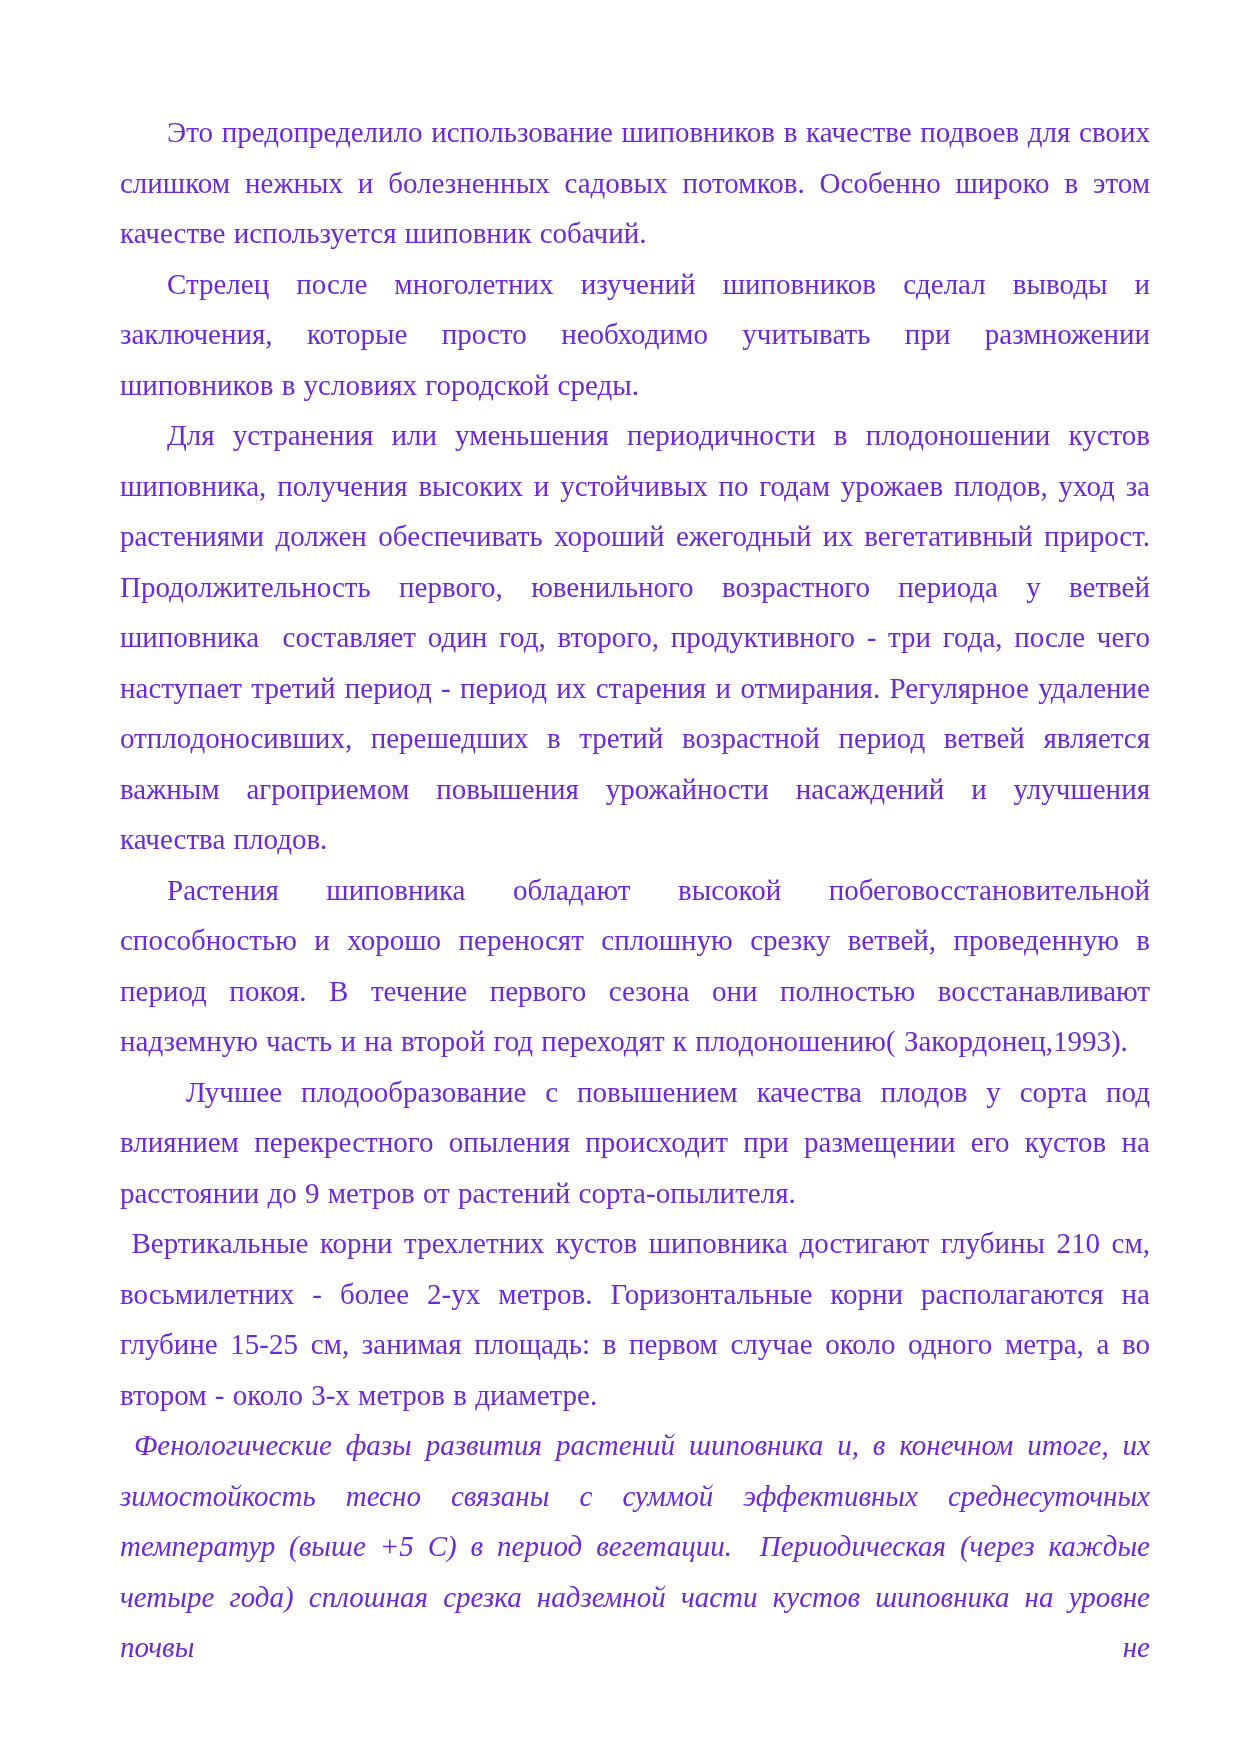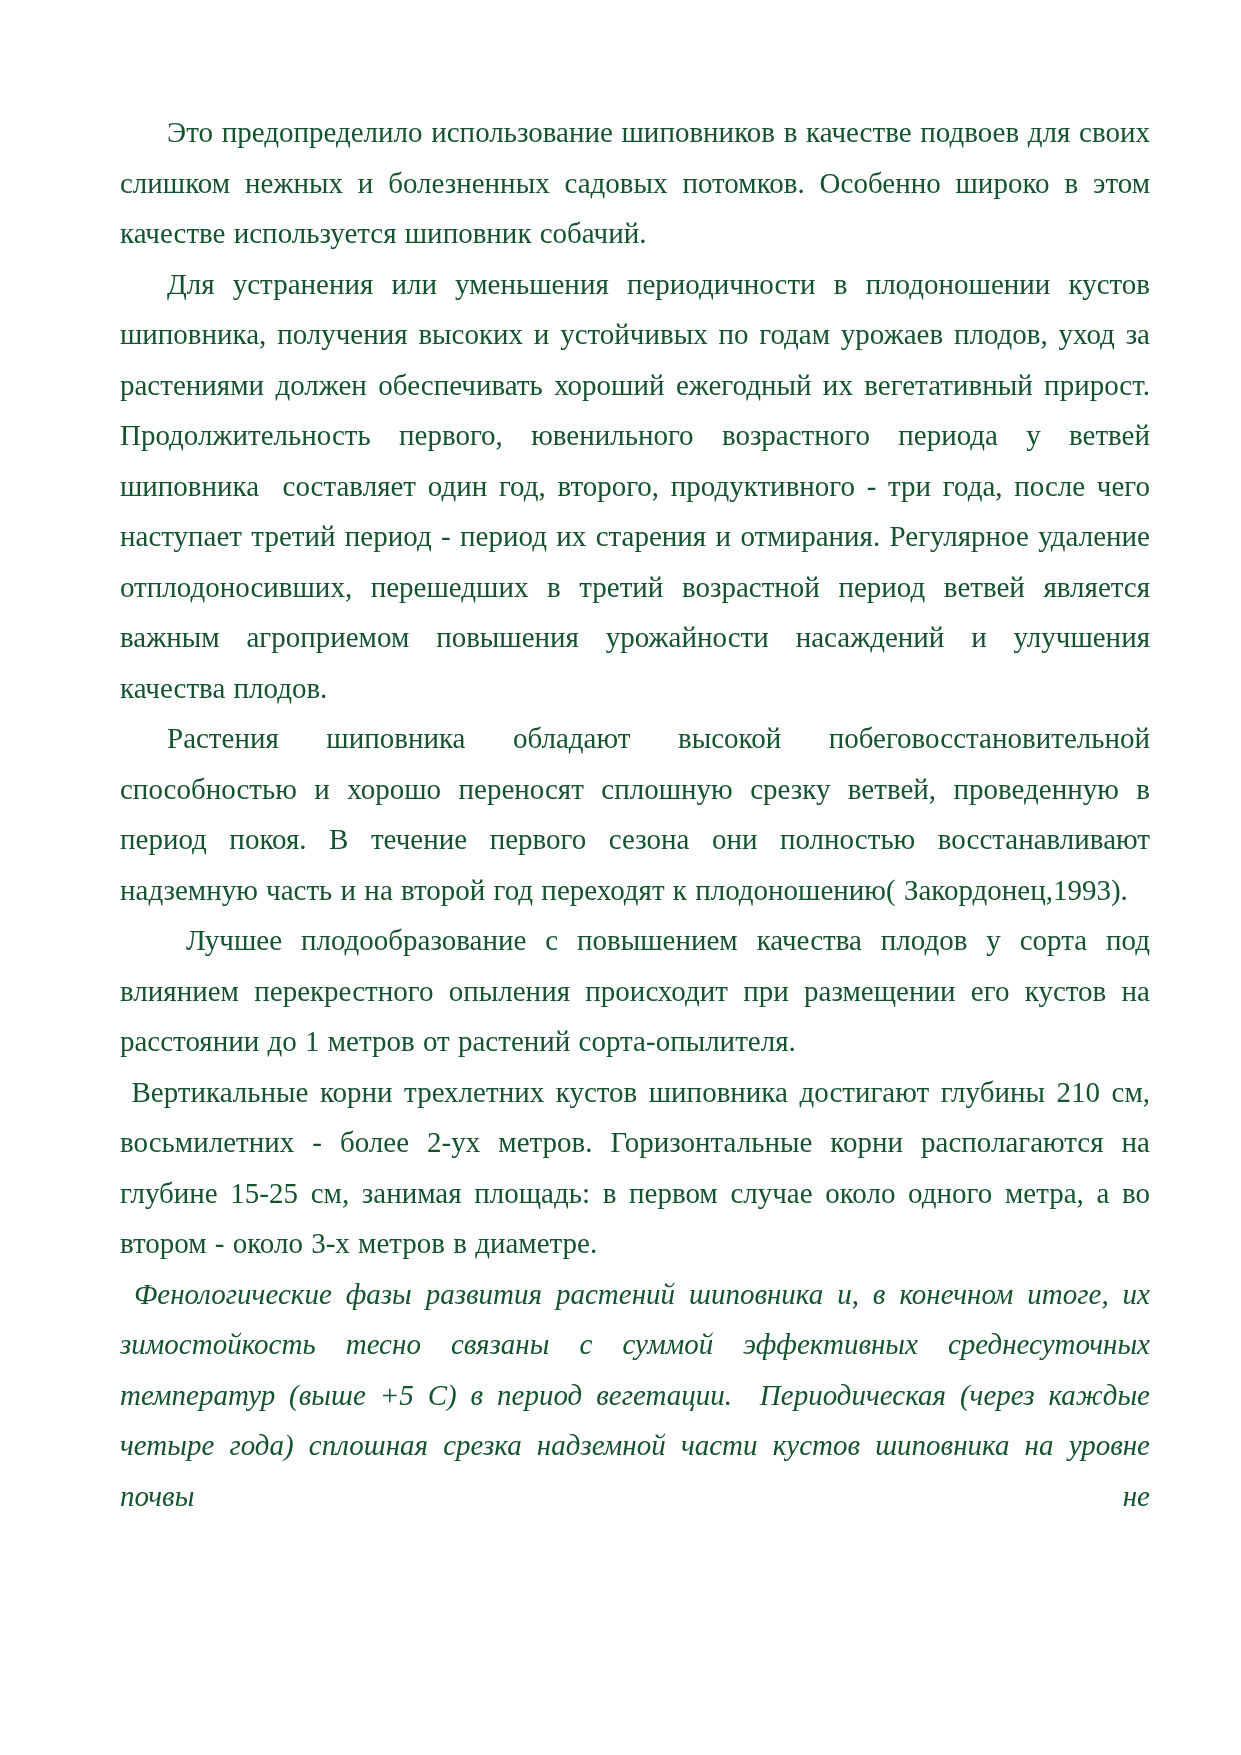--- a/index.html
+++ b/index.html
@@ -14,21 +14,21 @@
   }
   .page {
     box-sizing: border-box;
     width: 1241px;
     height: 1755px;
     background: #ffffff;
     padding: 107px 91px 0 120px;
     font-family: "Liberation Serif", "DejaVu Serif", serif;
     font-size: 29px;
     line-height: 50.5px;
-    color: #14532d;
+    color: #6d28d9;
   }
   .para {
     margin: 0;
     padding: 0;
     text-align: justify;
     white-space: pre-wrap;
     word-spacing: 1px;
   }
   .para.indent {
     text-indent: 47px;
@@ -36,18 +36,19 @@
   .para.justify-last {
     text-align-last: justify;
     font-style: italic;
   }
 </style>
 </head>
 <body>
 
 <div class="page">
   <p class="para indent">Это предопределило использование шиповников в качестве подвоев для своих слишком нежных и болезненных садовых потомков. Особенно широко в этом качестве используется шиповник собачий.</p>
+  <p class="para indent">Стрелец после многолетних изучений шиповников сделал выводы и заключения, которые просто необходимо учитывать при размножении шиповников в условиях городской среды.</p>
   <p class="para indent">Для устранения или уменьшения периодичности в плодоношении кустов шиповника, получения высоких и устойчивых по годам урожаев плодов, уход за растениями должен обеспечивать хороший ежегодный их вегетативный прирост. Продолжительность первого, ювенильного возрастного периода у ветвей шиповника  составляет один год, второго, продуктивного - три года, после чего наступает третий период - период их старения и отмирания. Регулярное удаление отплодоносивших, перешедших в третий возрастной период ветвей является важным агроприемом повышения урожайности насаждений и улучшения качества плодов.</p>
   <p class="para indent">Растения шиповника обладают высокой побеговосстановительной способностью и хорошо переносят сплошную срезку ветвей, проведенную в период покоя. В течение первого сезона они полностью восстанавливают надземную часть и на второй год переходят к плодоношению( Закордонец,1993).</p>
-  <p class="para indent"> Лучшее плодообразование с повышением качества плодов у сорта под влиянием перекрестного опыления происходит при размещении его кустов на расстоянии до 1 метров от растений сорта-опылителя.</p>
+  <p class="para indent"> Лучшее плодообразование с повышением качества плодов у сорта под влиянием перекрестного опыления происходит при размещении его кустов на расстоянии до 9 метров от растений сорта-опылителя.</p>
   <p class="para"> Вертикальные корни трехлетних кустов шиповника достигают глубины 210 см, восьмилетних - более 2-ух метров. Горизонтальные корни располагаются на глубине 15-25 см, занимая площадь: в первом случае около одного метра, а во втором - около 3-х метров в диаметре.</p>
   <p class="para justify-last"> Фенологические фазы развития растений шиповника и, в конечном итоге, их зимостойкость тесно связаны с суммой эффективных среднесуточных температур (выше +5 С) в период вегетации.  Периодическая (через каждые четыре года) сплошная срезка надземной части кустов шиповника на уровне почвы не</p>
 </div>
 
 </body></html>

